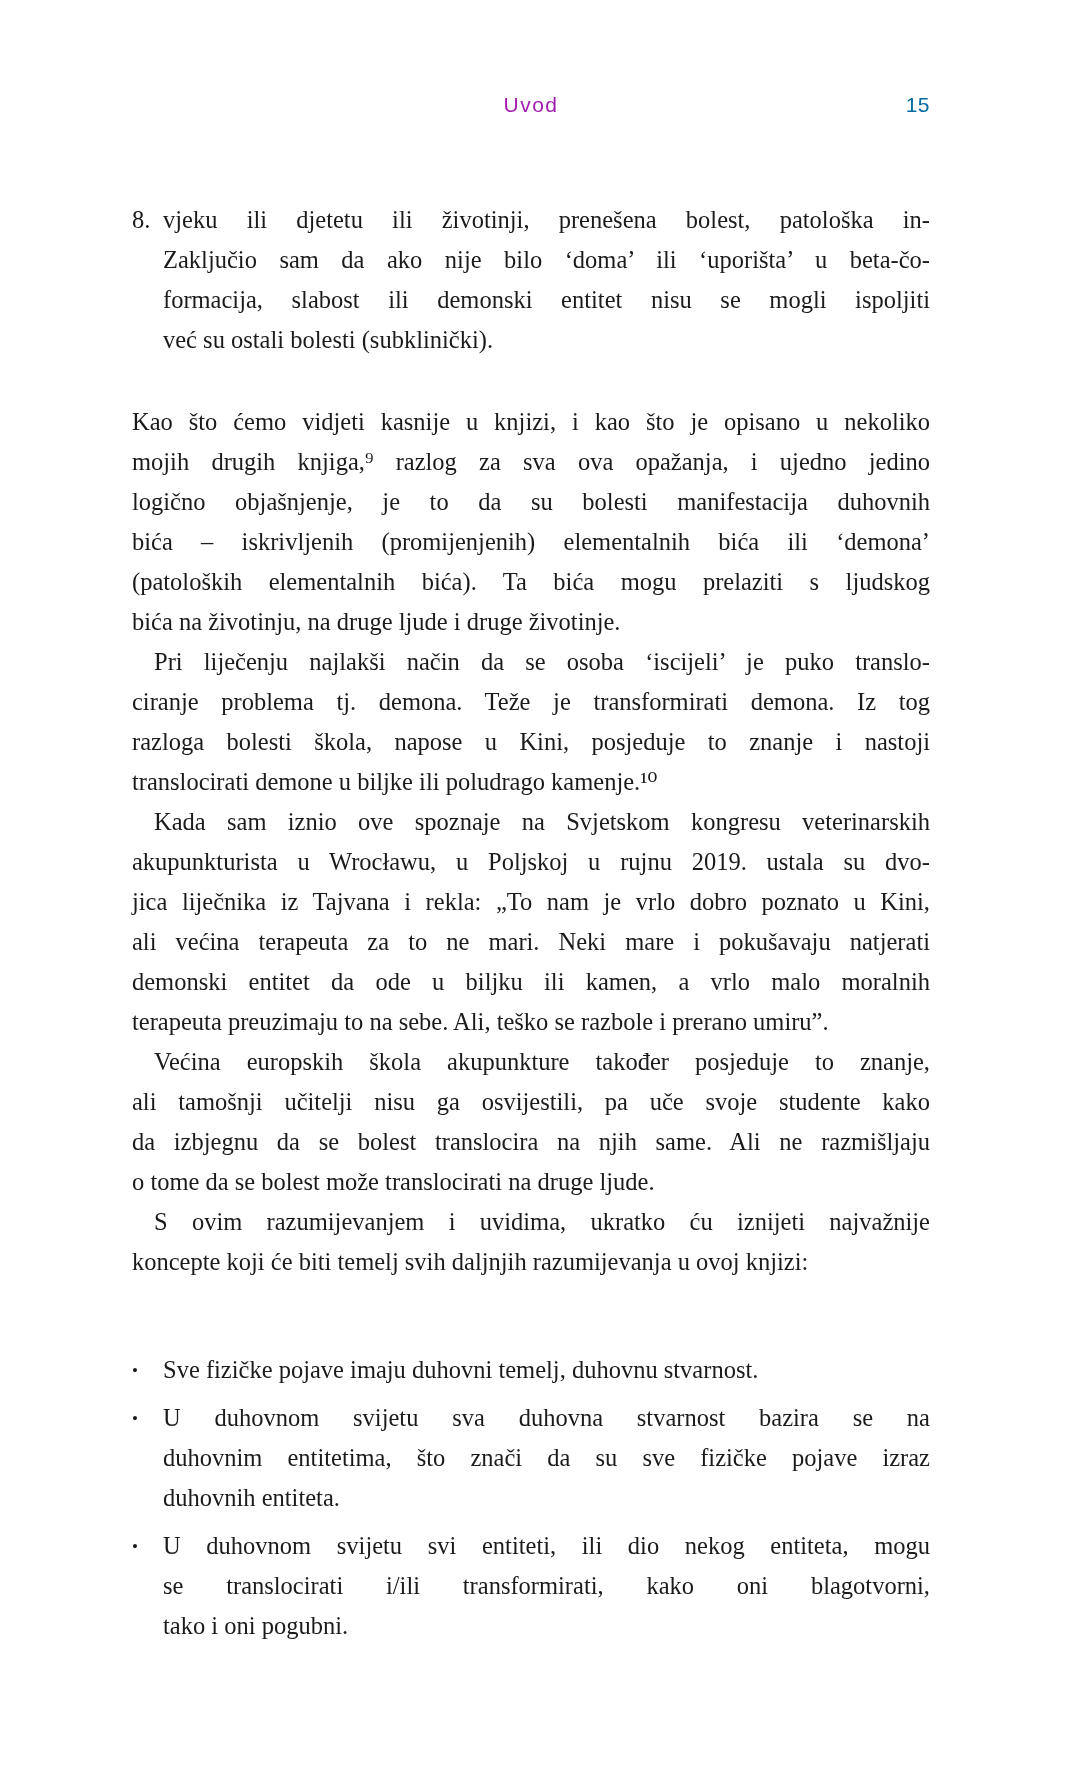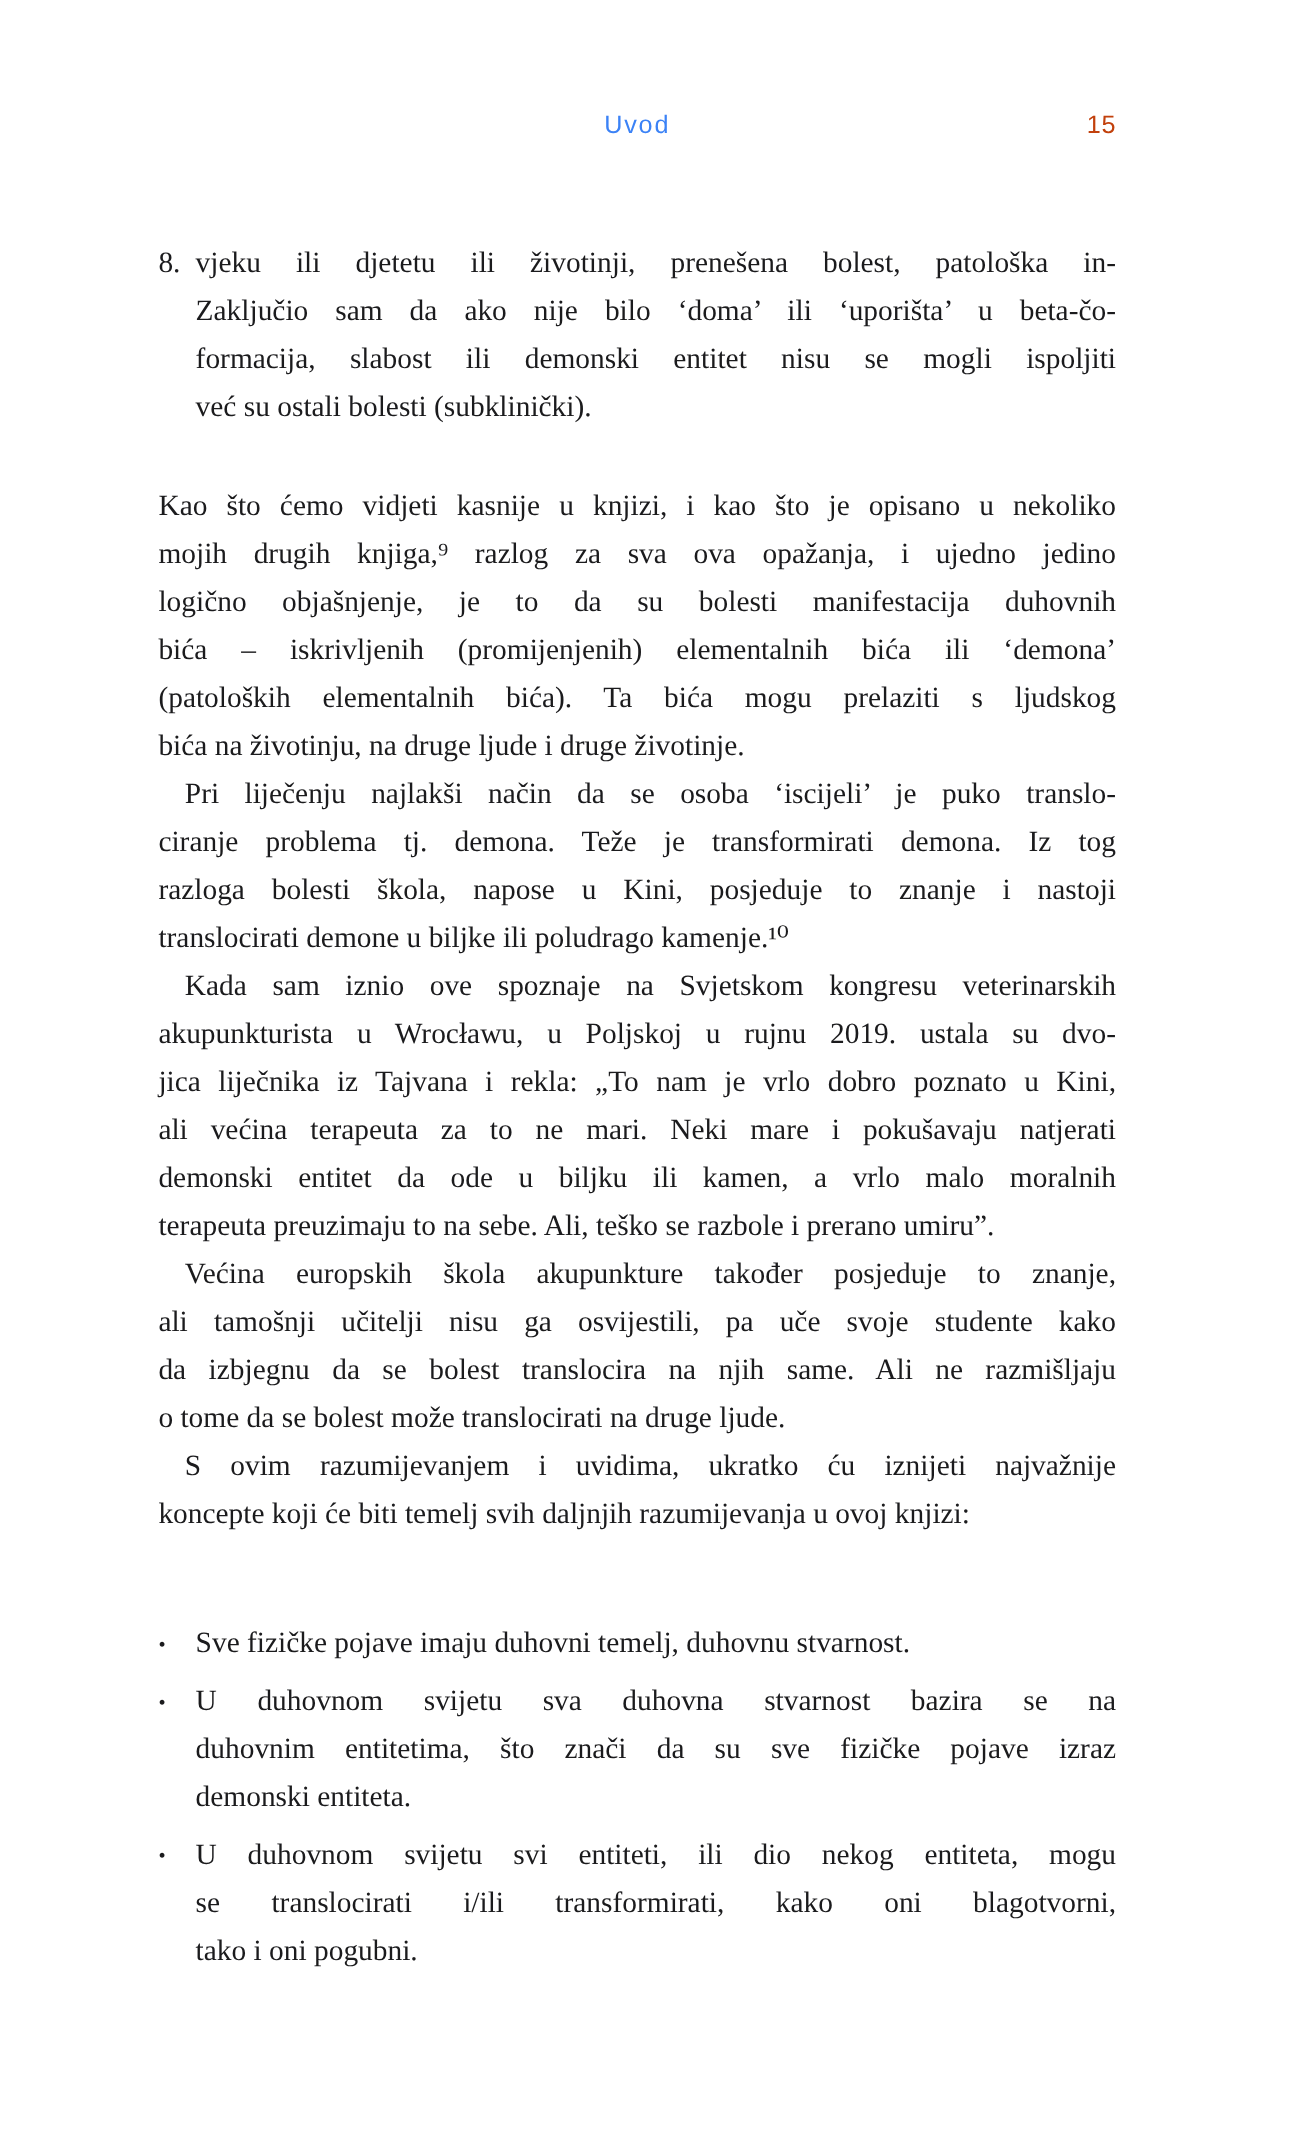--- a/index.html
+++ b/index.html
@@ -18,27 +18,27 @@
     margin:92px 0 0 132px;
     width:798px;
     height:26px;
     font-family:"Liberation Sans","DejaVu Sans",sans-serif;
     font-size:21px;
     line-height:26px;
   }
   .running-title{
     display:block;
     text-align:center;
-    color:#3b82f6;
+    color:#a21caf;
     letter-spacing:1.5px;
   }
   .page-number{
     position:absolute;
     top:0; right:0;
-    color:#c2410c;
+    color:#0369a1;
     letter-spacing:0.5px;
   }
   
   .content{
     margin:82px 0 0 132px;
     width:798px;
     font-size:24.5px;
     line-height:40px;
   }
   .line{
@@ -121,21 +121,21 @@
       </div>
     <div id="bullets" class="bullet-list">
         <div class="hang bullet-item">
           <span class="marker">•</span>
           <div class="line last">Sve fizičke pojave imaju duhovni temelj, duhovnu stvarnost.</div>
         </div>
         <div class="hang bullet-item">
           <span class="marker">•</span>
           <div class="line">U duhovnom svijetu sva duhovna stvarnost bazira se na</div>
           <div class="line">duhovnim entitetima, što znači da su sve fizičke pojave izraz</div>
-          <div class="line last">demonski entiteta.</div>
+          <div class="line last">duhovnih entiteta.</div>
         </div>
         <div class="hang bullet-item">
           <span class="marker">•</span>
           <div class="line">U duhovnom svijetu svi entiteti, ili dio nekog entiteta, mogu</div>
           <div class="line">se translocirati i/ili transformirati, kako oni blagotvorni,</div>
           <div class="line last">tako i oni pogubni.</div>
         </div>
       </div>
   </main>
 </div>

